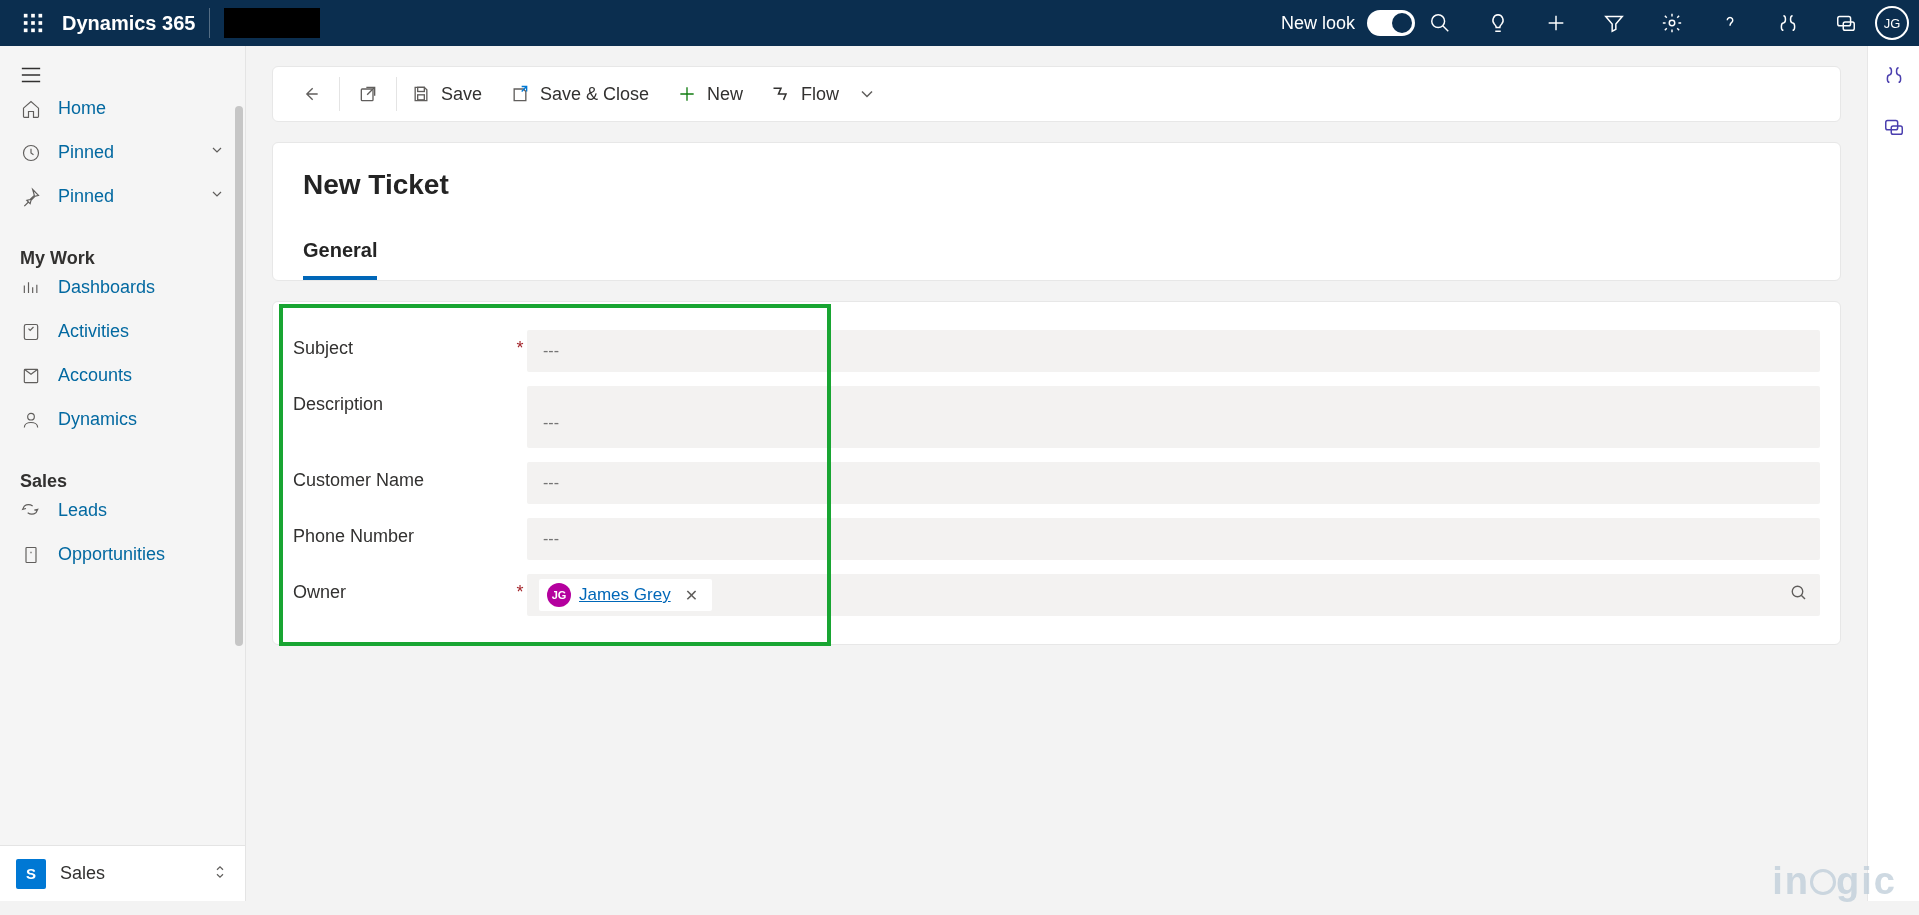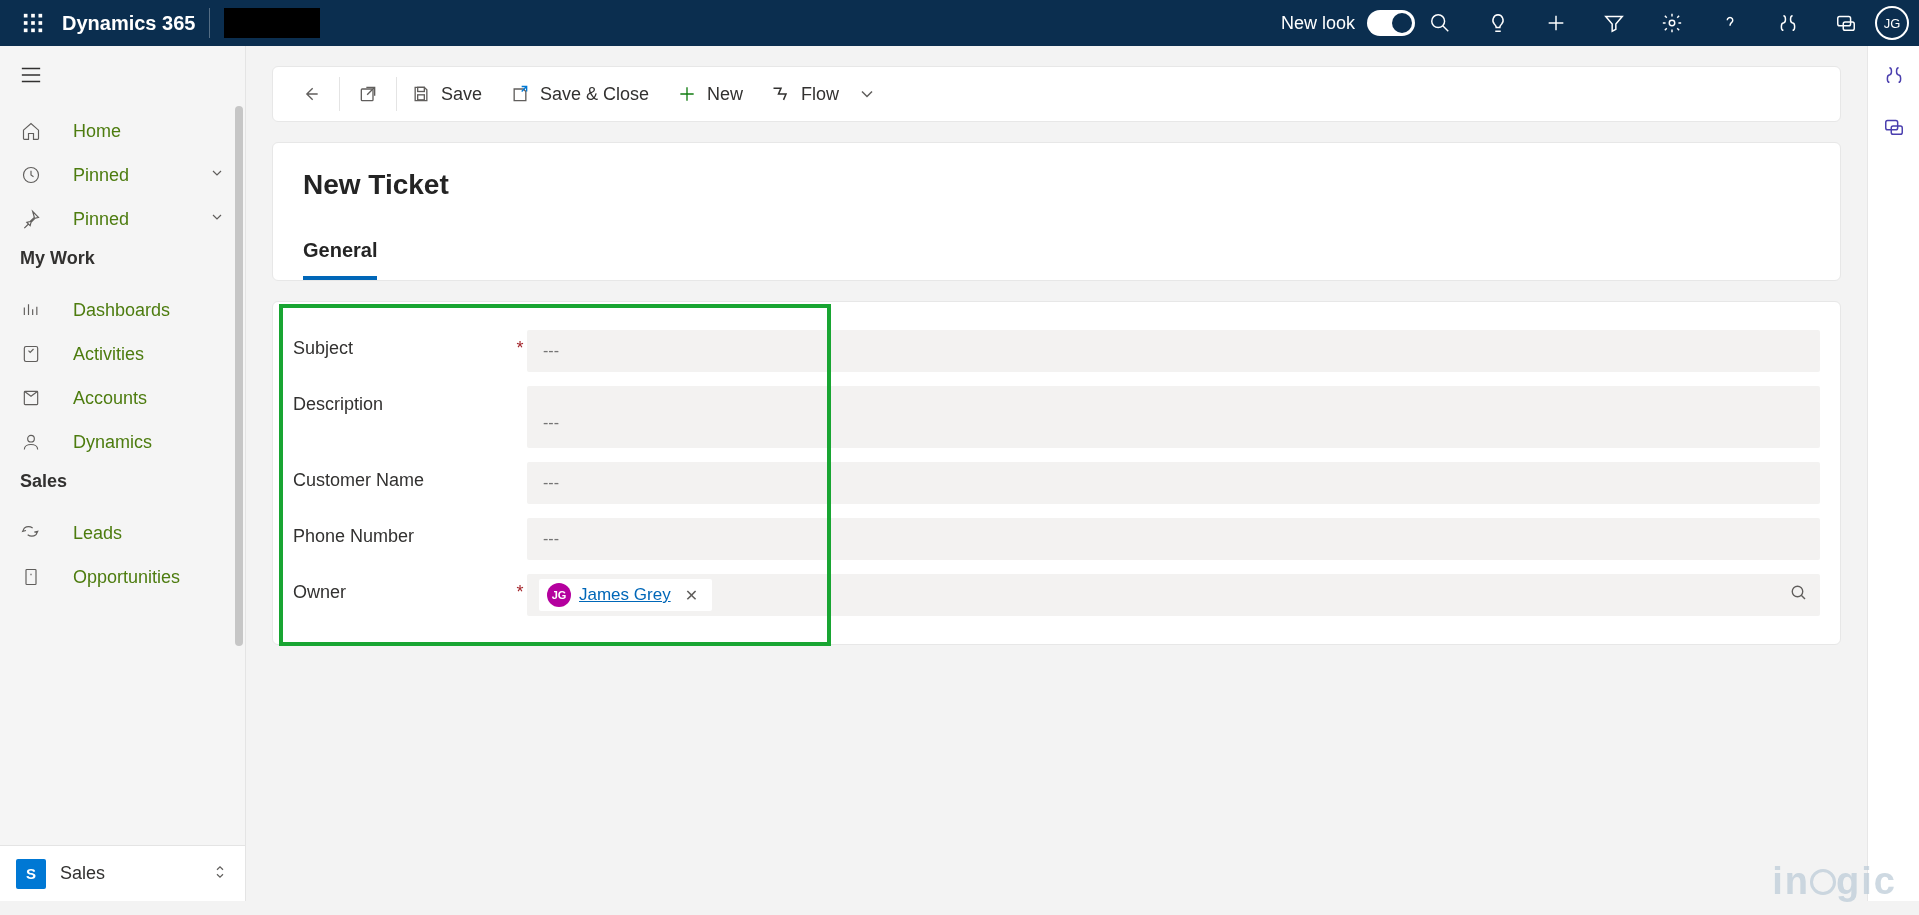--- a/index.html
+++ b/index.html
@@ -31,21 +31,21 @@
 
   
   .nav {
     width: 246px; background:#f5f5f5; border-right:1px solid #e4e4e4;
     padding-top: 10px; position:relative;
     display:flex; flex-direction:column;
   }
   .nav-scroll { position:absolute; right:2px; top:60px; width:8px; height:540px; background:#c6c6c6; border-radius:4px; }
   .hamburger { padding: 10px 20px; }
   .hamburger svg { width:22px; height:18px; stroke:#323130; fill:none; stroke-width:1.6; }
-  .nav-item { display:flex; align-items:flex-end; height:44px; padding:0 20px; gap:31px; font-size:18px; color:#4d7c0f; cursor:pointer; }
+  .nav-item { display:flex; align-items:flex-start; height:44px; padding:0 20px; gap:16px; font-size:18px; color:#0369a1; cursor:pointer; }
   .nav-item .icn { width:22px; height:22px; display:flex; align-items:center; justify-content:center; }
   .nav-item .icn svg { width:20px; height:20px; stroke:#605e5c; fill:none; stroke-width:1.4; }
   .nav-item .chev { margin-left:auto; }
   .nav-item .chev svg { width:16px; height:16px; stroke:#605e5c; fill:none; stroke-width:1.8; }
   .nav-section { font-size:18px; font-weight:600; color:#323130; padding: 18px 20px 8px; }
   .nav-spacer { flex:1; }
   .area-switch { display:flex; align-items:center; height:56px; border-top:1px solid #e4e4e4; padding:0 16px; gap:14px; background:#fff; }
   .area-badge { width:30px; height:30px; background:#0078d4; color:#fff; font-size:15px; font-weight:600; display:flex; align-items:center; justify-content:center; border-radius:2px; }
   .area-switch .lbl { font-size:18px; color:#323130; }
   .area-switch .updown { margin-left:auto; }

